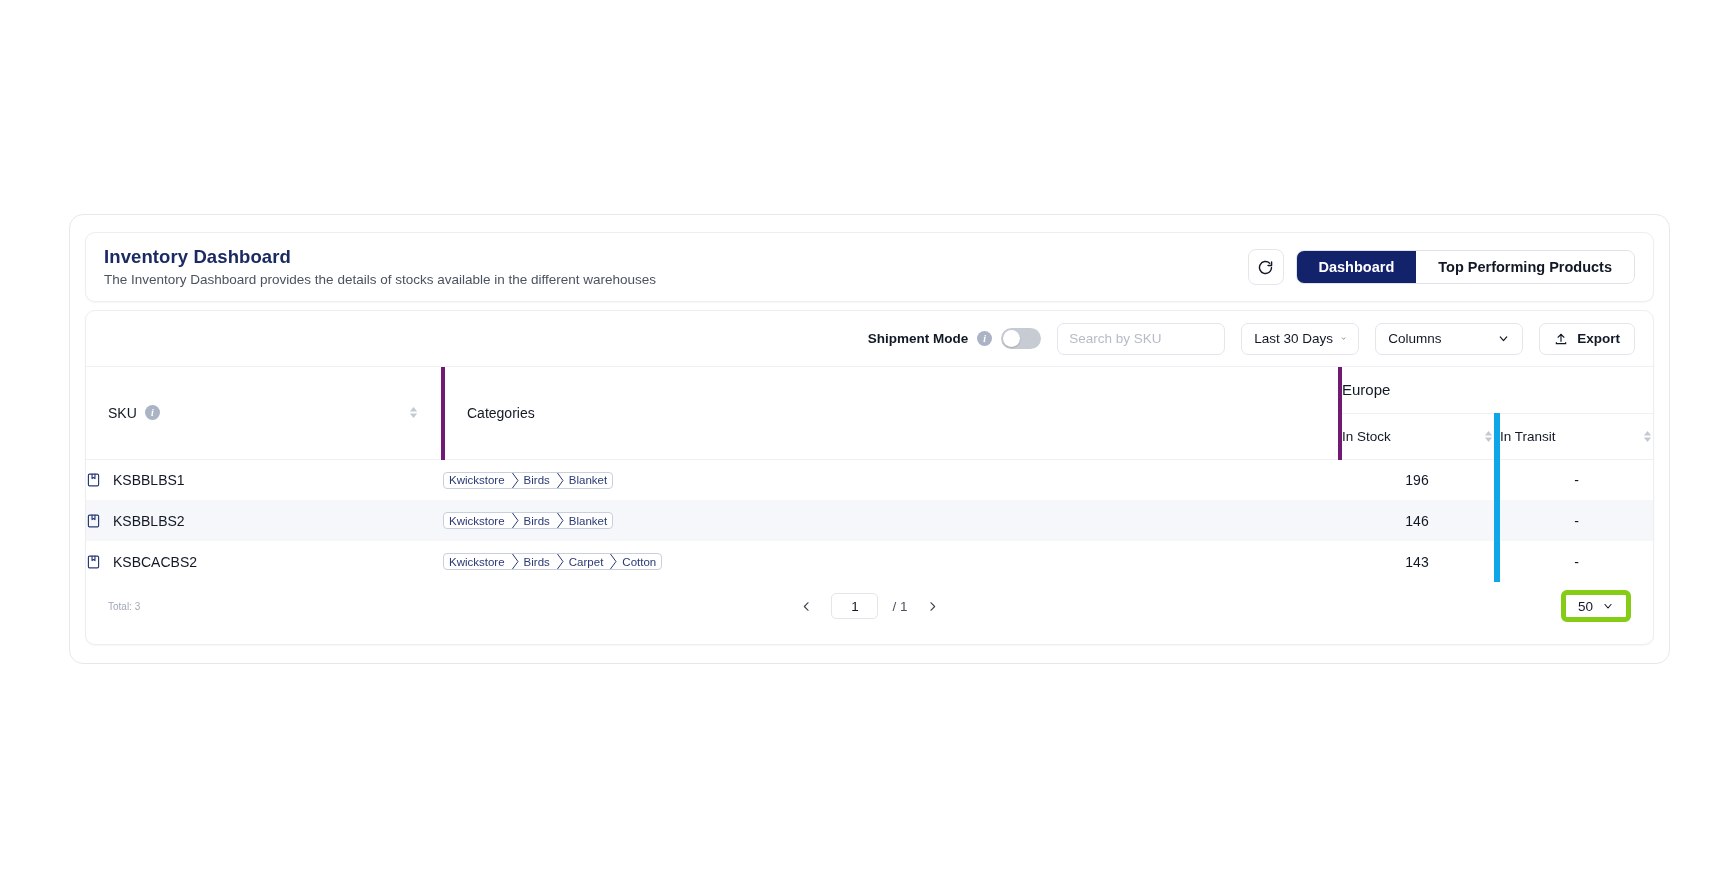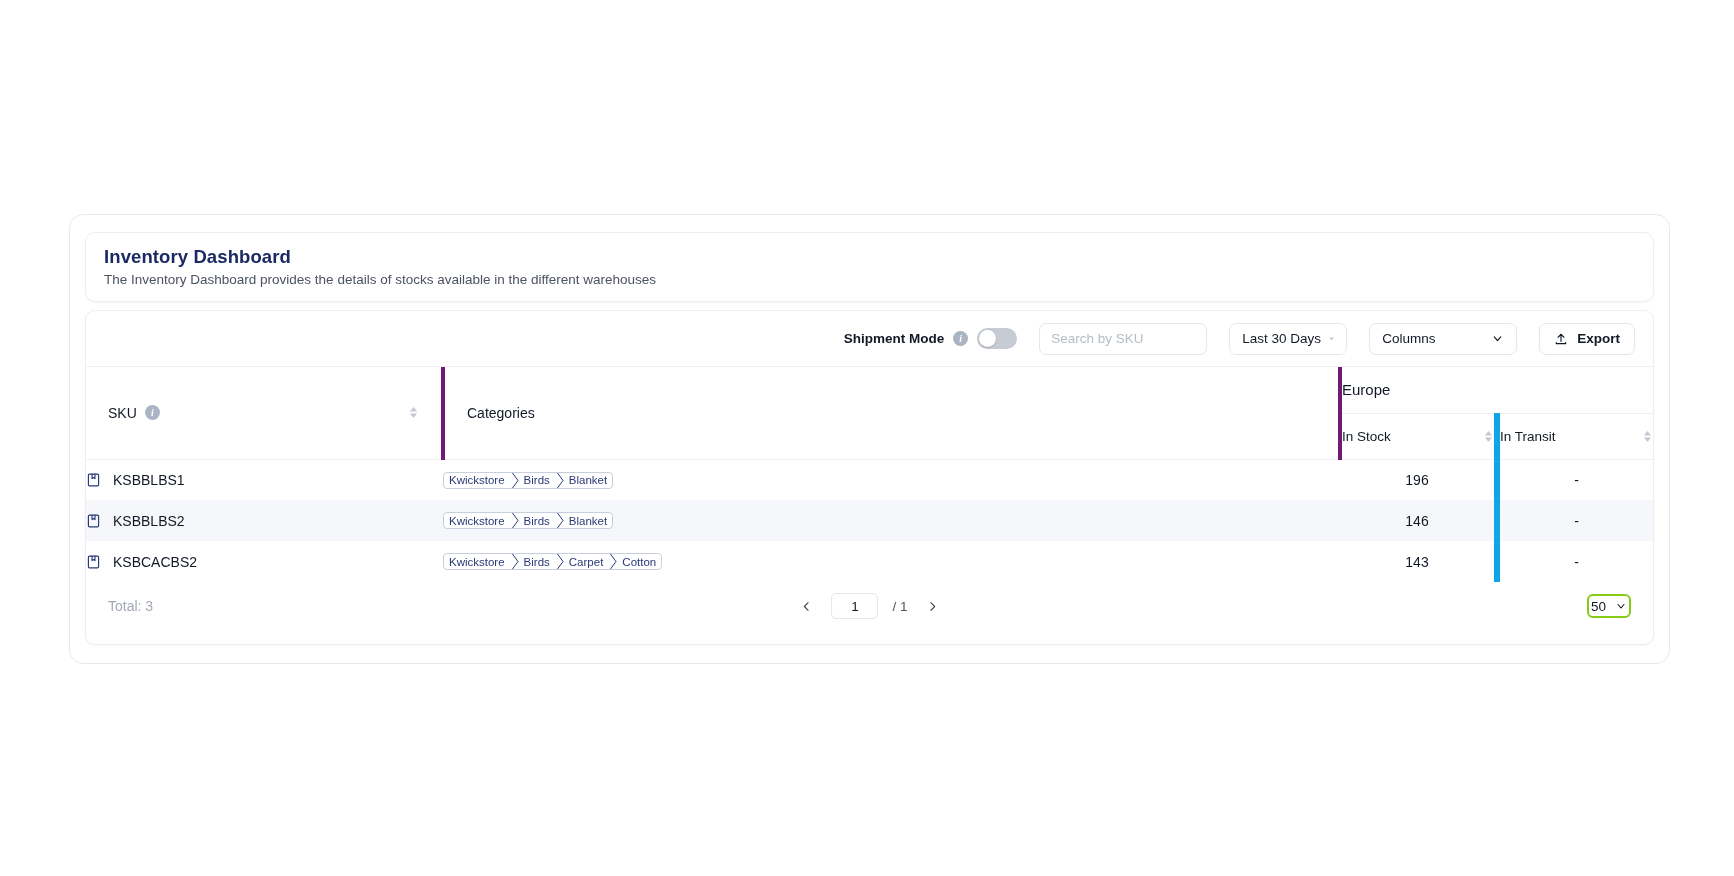--- a/index.html
+++ b/index.html
@@ -73,21 +73,21 @@
     border: 1px solid #eceef1;
     border-radius: 10px;
     box-shadow: 0 1px 2px rgba(16,24,40,0.04);
     overflow: hidden;
   }
 
   
   .toolbar {
     height: 56px;
     display: flex; align-items: center; justify-content: flex-end;
-    gap: 22px; padding: 0 18px;
+    gap: 16px; padding: 0 18px;
     border-bottom: 1px solid #eef0f3;
   }
   .ship-mode-wrap { display: flex; align-items: center; gap: 9px; }
   .ship-mode-label { font-size: 13.5px; font-weight: bold; color: #121926; }
   .info-badge {
     width: 15px; height: 15px; border-radius: 50%;
     background: #aab4c4; color: #fff;
     font-size: 10px; font-weight: bold; font-style: italic;
     display: flex; align-items: center; justify-content: center;
     font-family: "Liberation Serif", serif;
@@ -173,56 +173,68 @@
   .crumb .chev {
     display: flex; align-items: center; justify-content: center;
     width: 9px; flex: 0 0 9px;
   }
 
   
   .footer {
     height: 48px; display: flex; align-items: center;
     padding: 0 22px; position: relative;
   }
-  .total-txt { font-size: 14px; color: #a2a9b5; }
+  .total-txt { font-size: 10px; color: #a2a9b5; }
   .pager {
     position: absolute; left: 0; right: 0;
     display: flex; align-items: center; justify-content: center; gap: 14px;
     pointer-events: none;
   }
   .pager > * { pointer-events: auto; }
   .pg-arrow {
     width: 22px; height: 22px; display: flex;
     align-items: center; justify-content: center; cursor: pointer;
   }
   .pg-input {
     width: 47px; height: 26px; border: 1px solid #e3e6ea; border-radius: 5px;
     text-align: center; font-size: 13.5px; color: #121926; background: #fff;
     outline: none; font-family: "Liberation Sans", sans-serif;
   }
   .pg-of { font-size: 13.5px; color: #4b5260; }
   .pg-size {
     margin-left: auto;
-    height: 24px; border: 2px solid #84cc16; border-radius: 6px;
+    height: 32px; border: 5px solid #84cc16; border-radius: 6px;
     background: #fff; display: flex; align-items: center; justify-content: center;
-    gap: 9px; padding: 0 2px; cursor: pointer;
+    gap: 9px; padding: 0 12px; cursor: pointer;
     font-size: 13.5px; color: #121926;
   }
 </style>
 </head>
 <body>
 
 <div class="page">
 
   <div class="outer-shell"></div>
 
   <div class="header-card">
     <div class="header-left">
       <div class="header-title">Inventory Dashboard</div>
       <div class="header-sub">The Inventory Dashboard provides the details of stocks available in the different warehouses</div>
+    </div>
+    <div class="header-right">
+      <div class="refresh-btn">
+        <svg width="17" height="17" viewBox="0 0 24 24" fill="none" stroke="#121926" stroke-width="2" stroke-linecap="round" stroke-linejoin="round">
+          <path d="M20.5 12a8.5 8.5 0 1 1-2.6-6.1"></path>
+          <polyline points="20.6 4.2 20.6 9.2 15.6 9.2"></polyline>
+        </svg>
+      </div>
+      <div class="tab-group">
+        <div class="tab active">Dashboard</div>
+        <div class="tab inactive">Top Performing Products</div>
+      </div>
     </div>
   </div>
 
   <div class="main-card">
 
     <div class="toolbar">
       <div class="ship-mode-wrap">
         <span class="ship-mode-label">Shipment Mode</span>
         <span class="info-badge">i</span>
         <span class="toggle">

